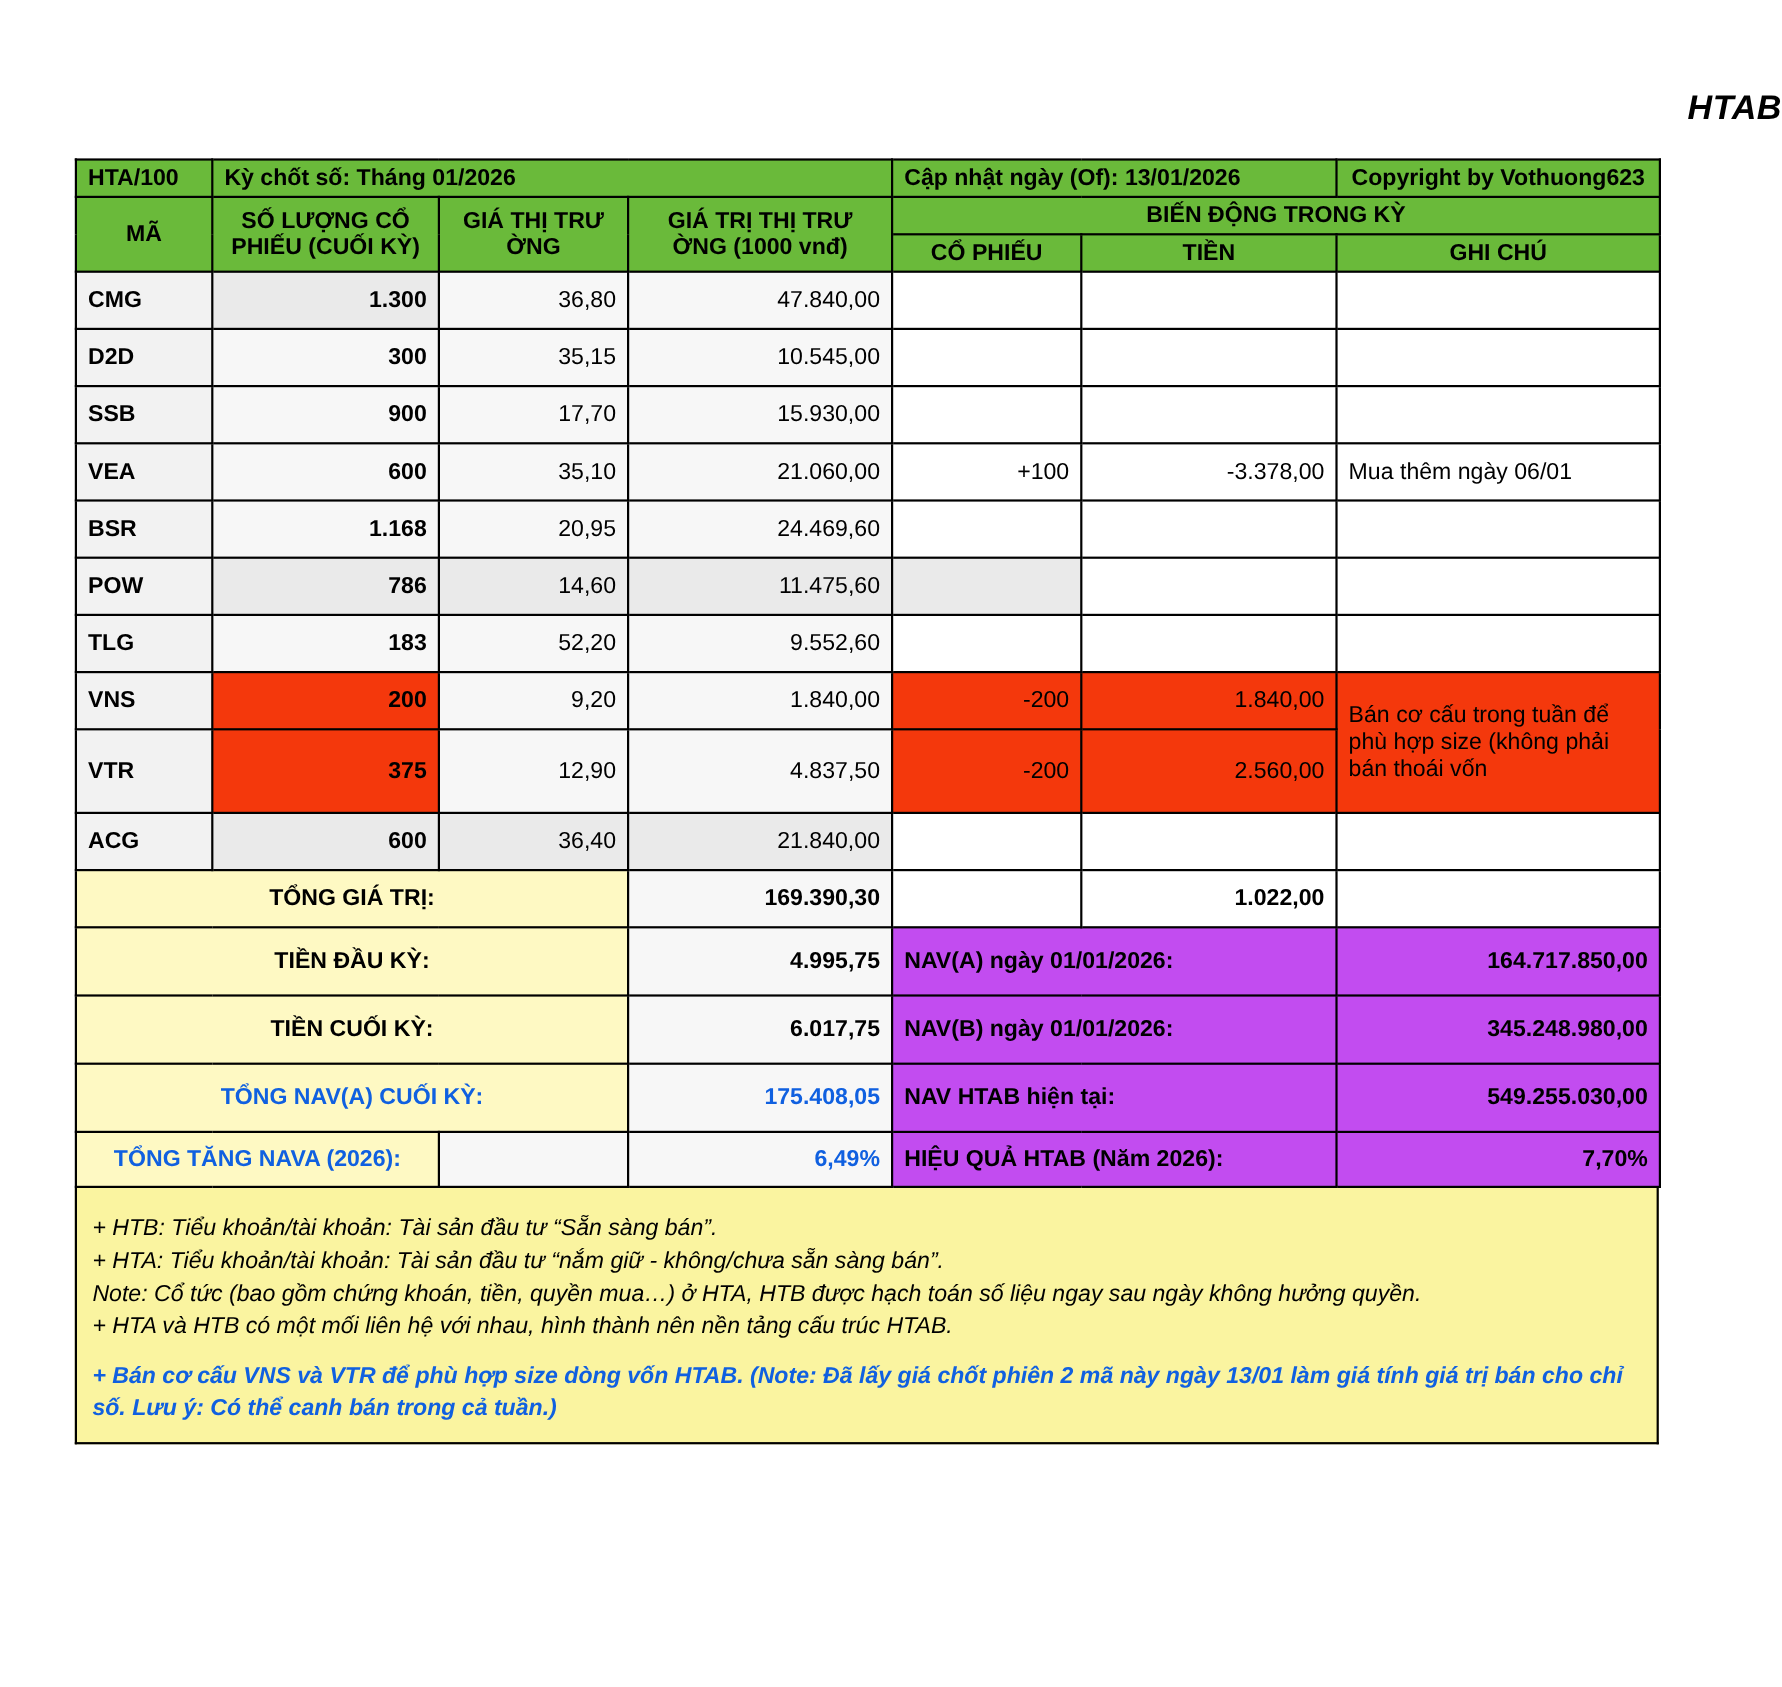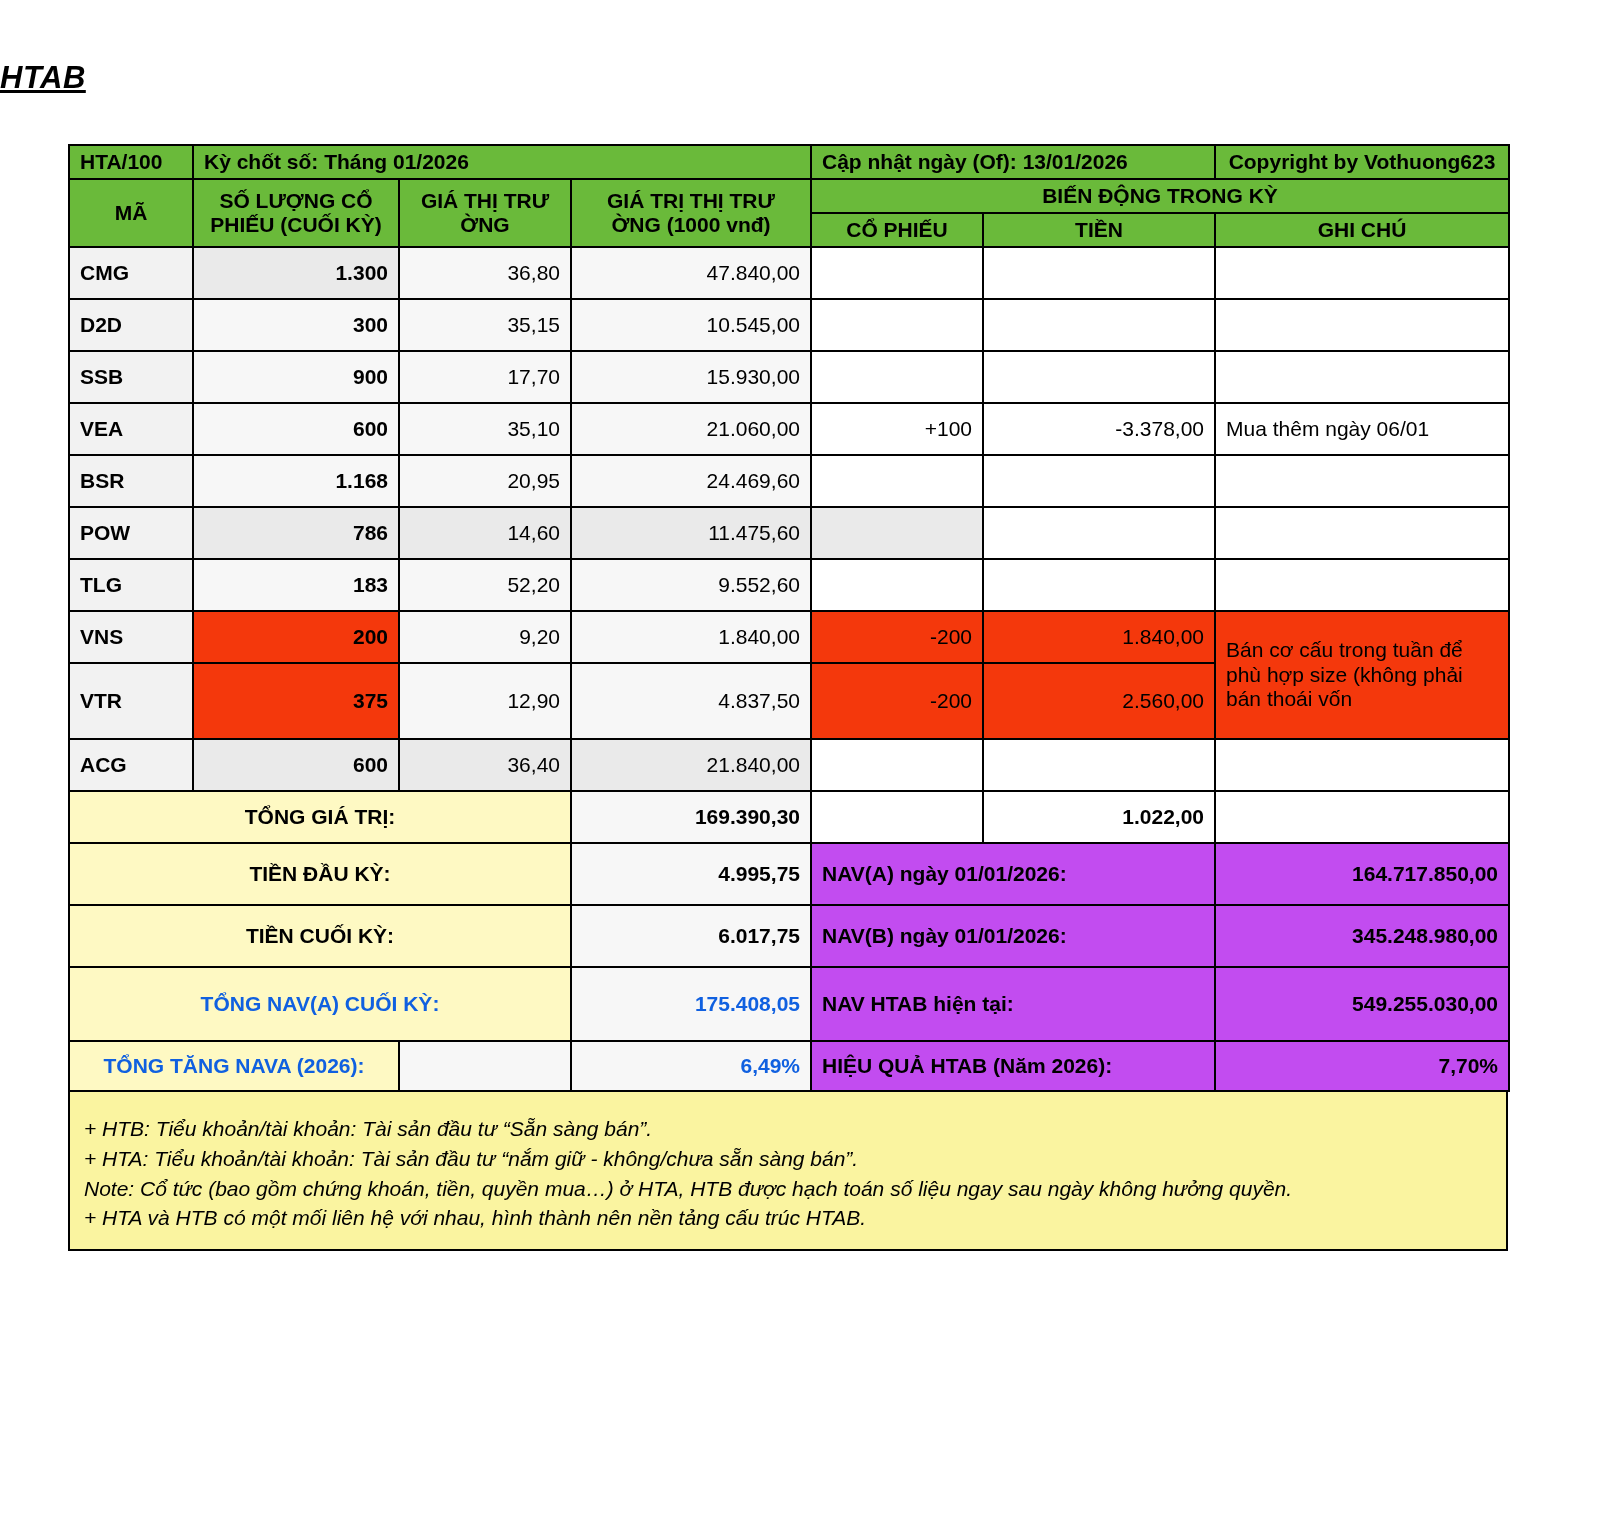--- a/index.html
+++ b/index.html
@@ -8,27 +8,26 @@
     background: #ffffff;
     font-family: "Liberation Sans", sans-serif;
   }
   .page {
     width: 1620px;
     height: 1534px;
     position: relative;
     background: #fff;
   }
   .doc-title {
-    text-align: left;
+    text-align: right;
     font-size: 31px;
     font-weight: bold;
     font-style: italic;
-    text-decoration: underline;
     letter-spacing: 0.5px;
-    padding-top: 60px;
+    padding-top: 80px;
   }
   .table-wrap {
     position: absolute;
     left: 68px;
     top: 144px;
     width: 1440px;
   }
   table.main {
     border-collapse: collapse;
     width: 1440px;
@@ -278,21 +277,21 @@
           <td class="purple-val">164.717.850,00</td>
         </tr>
 
         <tr style="height:62px;">
           <td class="total-label" colspan="3">TIỀN CUỐI KỲ:</td>
           <td class="bold-num light">6.017,75</td>
           <td class="purple" colspan="2">NAV(B) ngày 01/01/2026:</td>
           <td class="purple-val">345.248.980,00</td>
         </tr>
 
-        <tr style="height:74px;">
+        <tr style="height:62px;">
           <td class="total-label blue-b" colspan="3">TỔNG NAV(A) CUỐI KỲ:</td>
           <td class="bold-num light blue-b">175.408,05</td>
           <td class="purple" colspan="2">NAV HTAB hiện tại:</td>
           <td class="purple-val">549.255.030,00</td>
         </tr>
 
         <tr style="height:50px;">
           <td class="total-label blue-b" colspan="2">TỔNG TĂNG NAVA (2026):</td>
           <td class="light"></td>
           <td class="bold-num light blue-b">6,49%</td>
@@ -300,15 +299,16 @@
           <td class="purple-val">7,70%</td>
         </tr>
       </tbody>
     </table>
 
     <div class="note-box">
       <div>+ HTB: Tiểu khoản/tài khoản: Tài sản đầu tư “Sẵn sàng bán”.</div>
       <div>+ HTA: Tiểu khoản/tài khoản: Tài sản đầu tư “nắm giữ - không/chưa sẵn sàng bán”.</div>
       <div>Note: Cổ tức (bao gồm chứng khoán, tiền, quyền mua…) ở HTA, HTB được hạch toán số liệu ngay sau ngày không hưởng quyền.</div>
       <div>+ HTA và HTB có một mối liên hệ với nhau, hình thành nên nền tảng cấu trúc HTAB.</div>
+      <div class="blue-note">+ Bán cơ cấu VNS và VTR để phù hợp size dòng vốn HTAB. (Note: Đã lấy giá chốt phiên 2 mã này ngày 13/01 làm giá tính giá trị bán cho chỉ số. Lưu ý: Có thể canh bán trong cả tuần.)</div>
     </div>
   </div>
 </div>
 
 </body></html>

